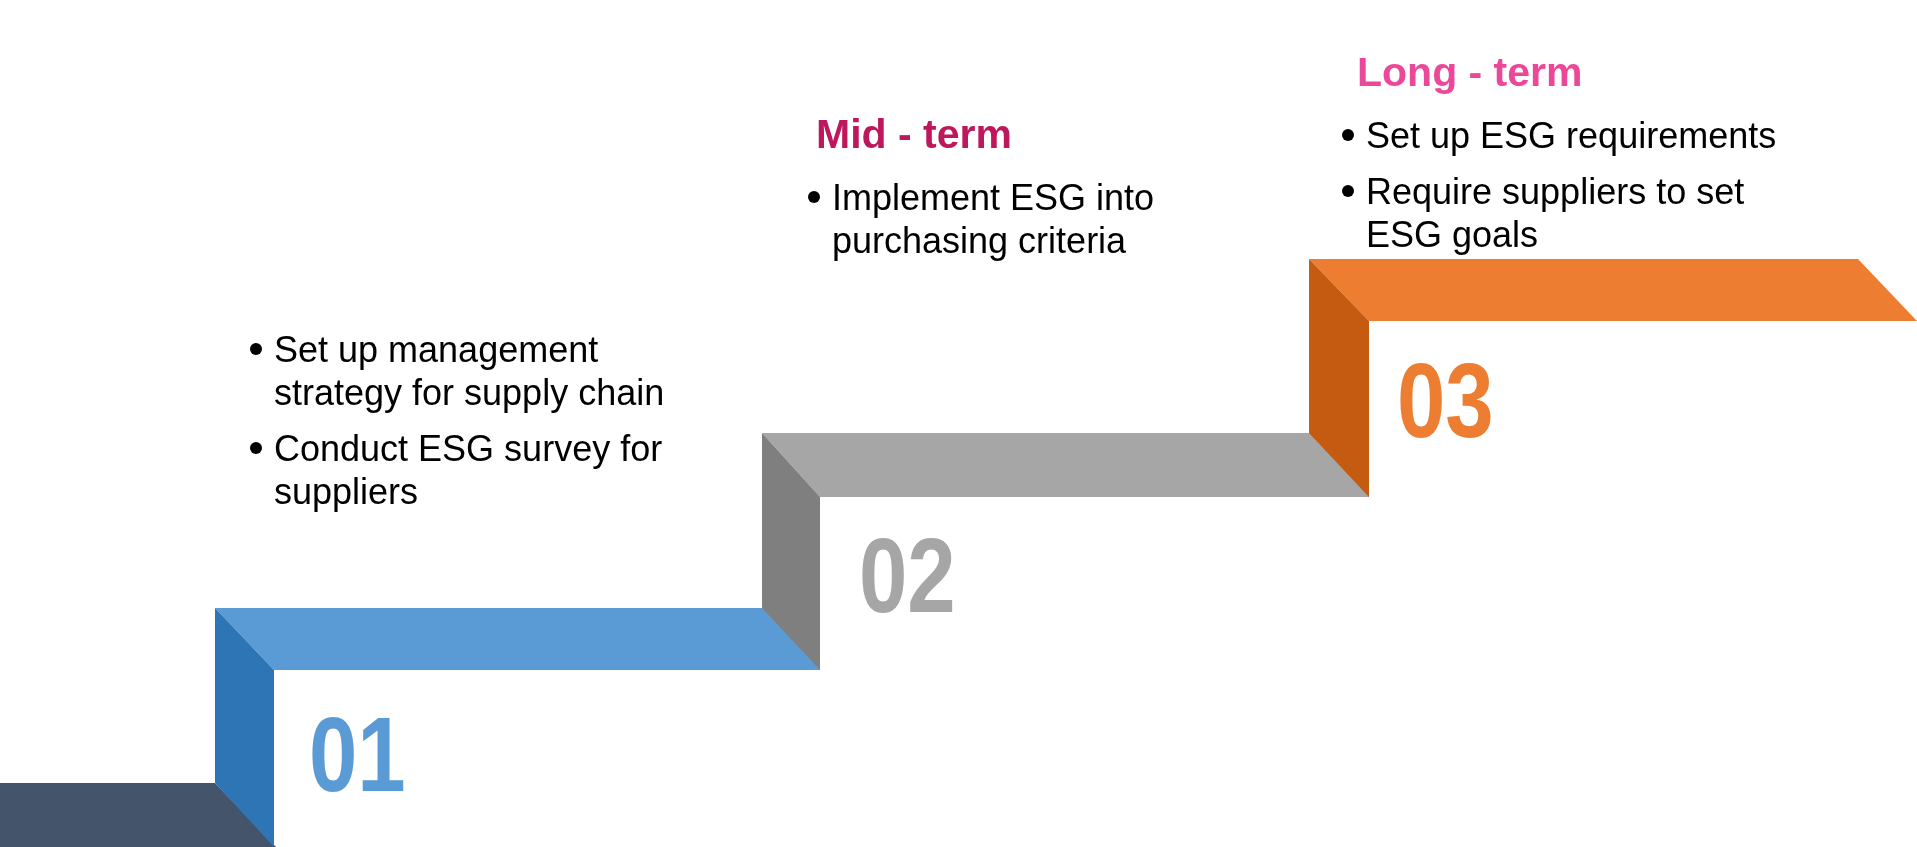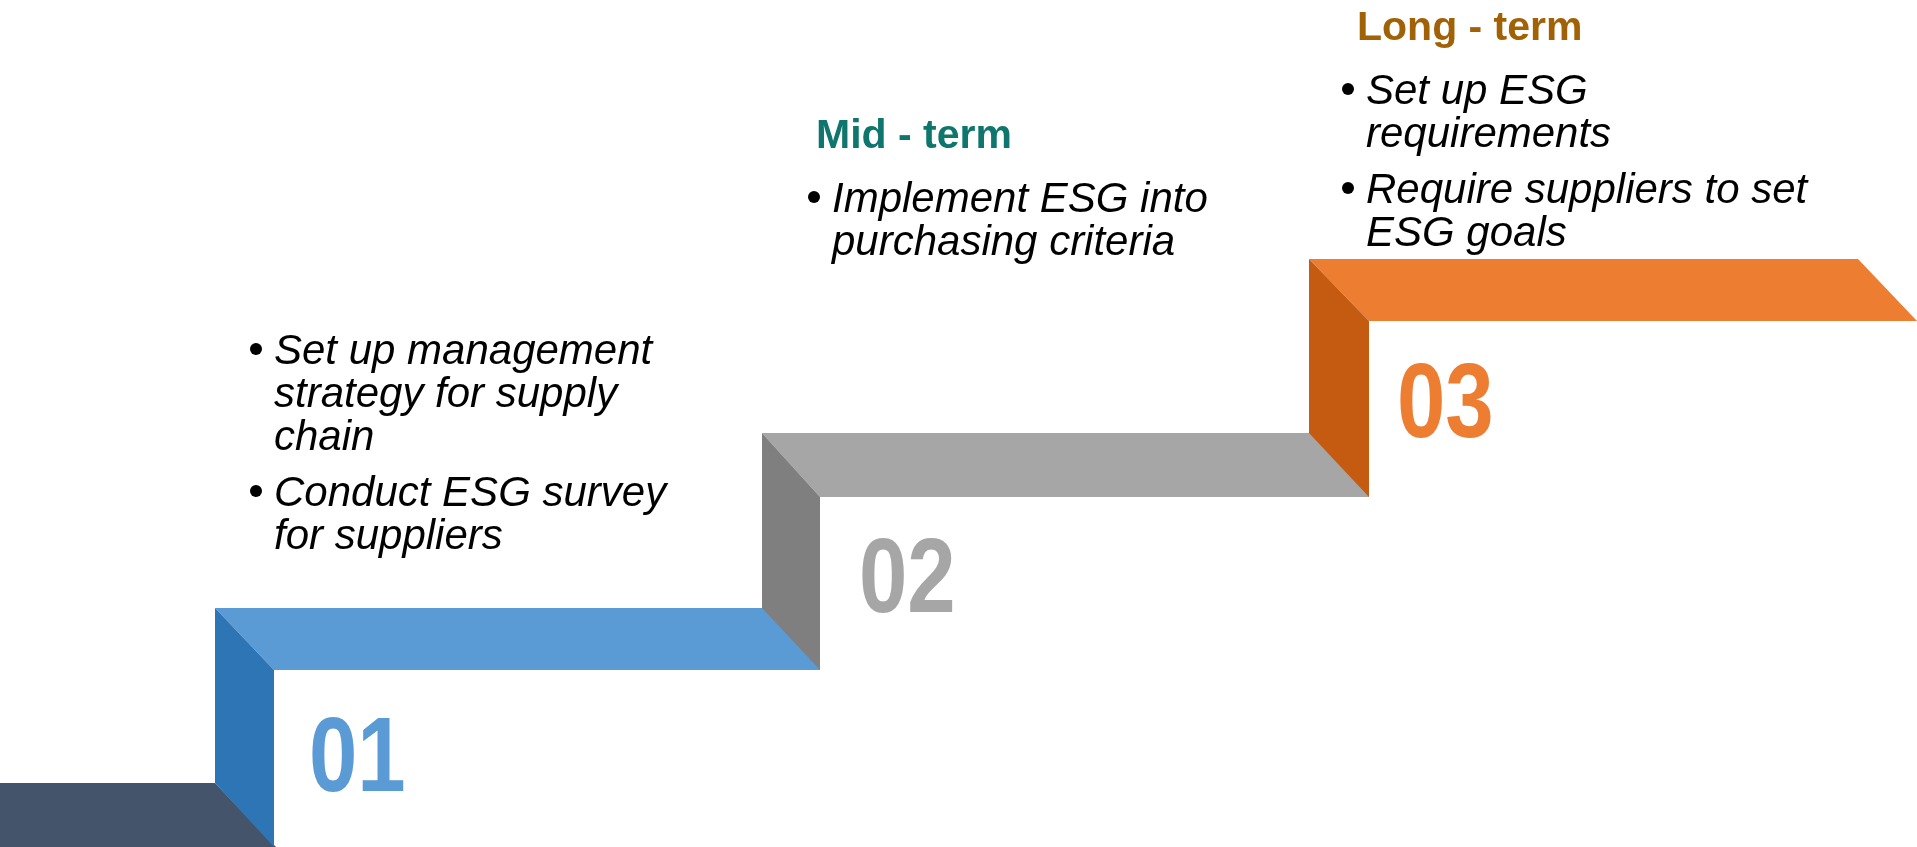--- a/index.html
+++ b/index.html
@@ -46,23 +46,22 @@
     white-space: nowrap;
   }
   .col ul {
     list-style: none;
     margin-top: 18px;
     color: #000000;
   }
   .col li {
     position: relative;
     padding-left: 25px;
-    font-size: 42px;
+    font-size: 36px;
     line-height: 43px;
-    font-style: italic;
   }
   .col li + li { margin-top: 13px; }
   .col li::before {
     content: "";
     position: absolute;
     left: 1px;
     top: 15px;
     width: 12px;
     height: 12px;
     border-radius: 50%;
@@ -104,27 +103,27 @@
   <div class="step-num num-3" style="color: rgb(237, 125, 49);">03</div>
 
   <section class="col col-short">
     <ul>
       <li>Set up management strategy for supply chain</li>
       <li>Conduct ESG survey for suppliers</li>
     </ul>
   </section>
 
   <section class="col col-mid">
-    <h2 style="color: #0f766e;">Mid - term</h2>
+    <h2 style="color: #be185d;">Mid - term</h2>
     <ul>
       <li>Implement ESG into purchasing criteria</li>
     </ul>
   </section>
 
   <section class="col col-long">
-    <h2 style="color: #a16207;">Long - term</h2>
+    <h2 style="color: #ec4899; margin-top: 46px;">Long - term</h2>
     <ul>
       <li>Set up ESG requirements</li>
       <li>Require suppliers to set ESG goals</li>
     </ul>
   </section>
 
 </div>
 
 </body></html>

